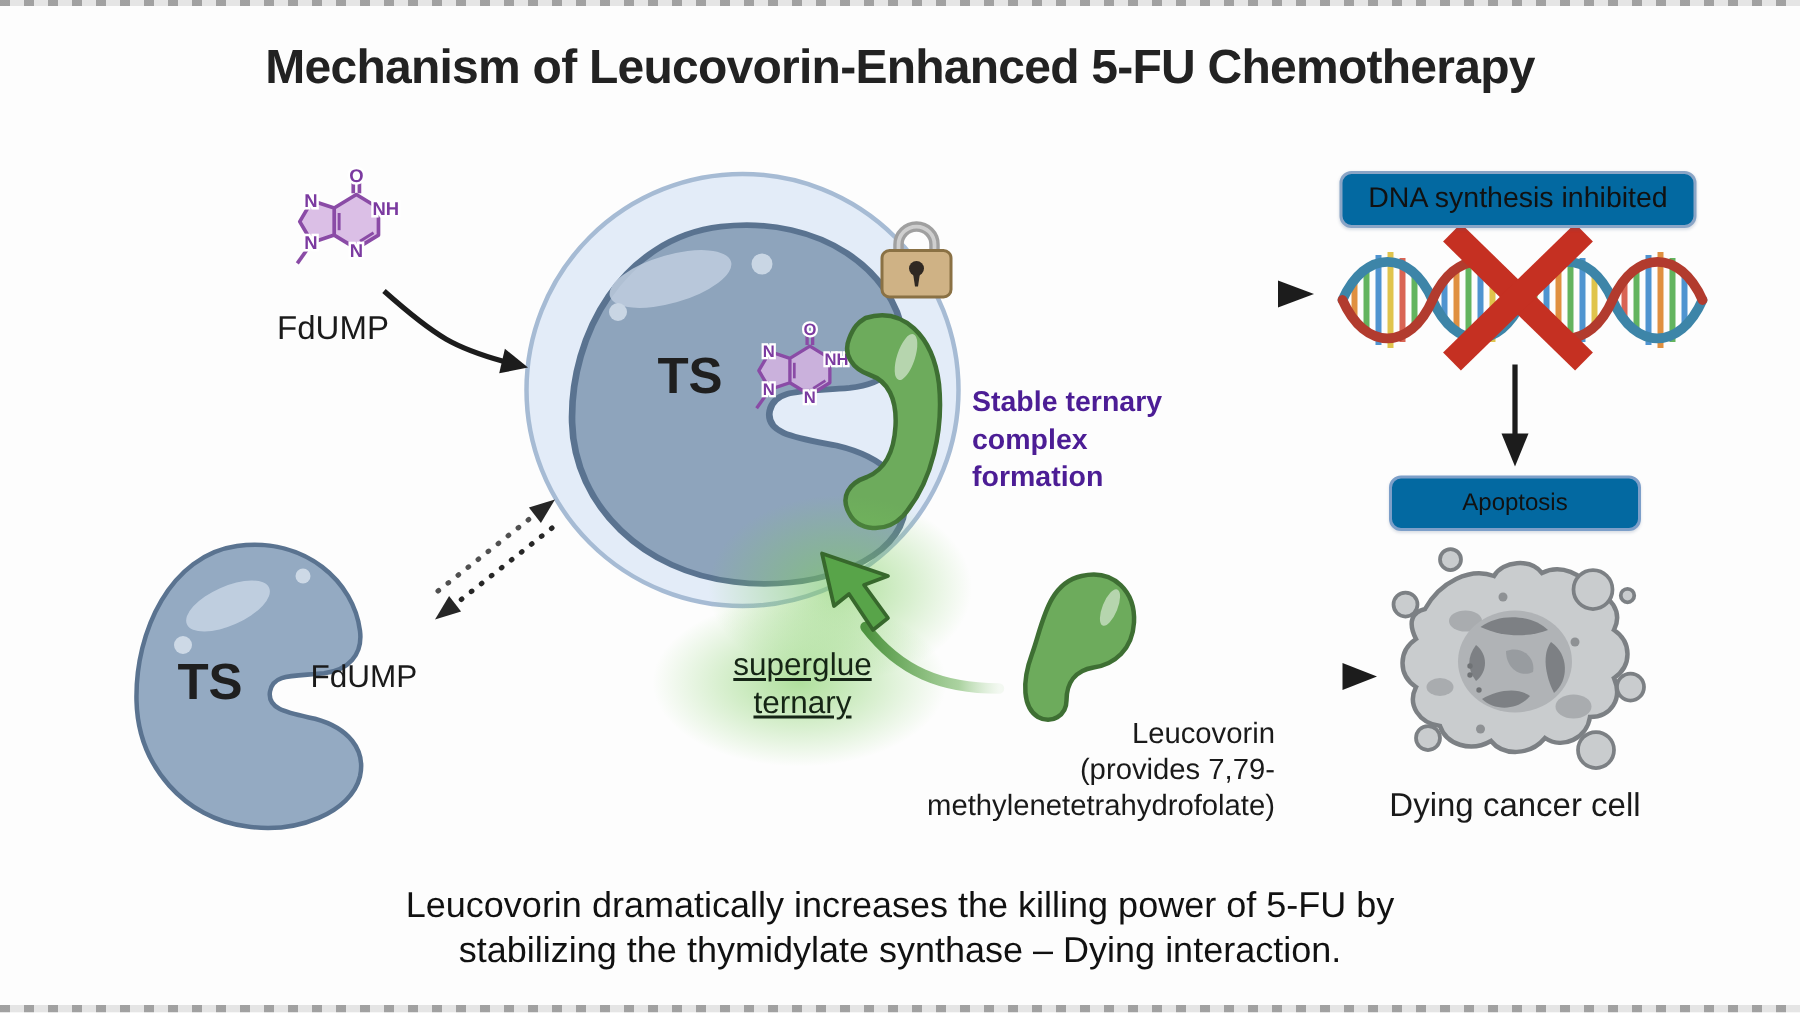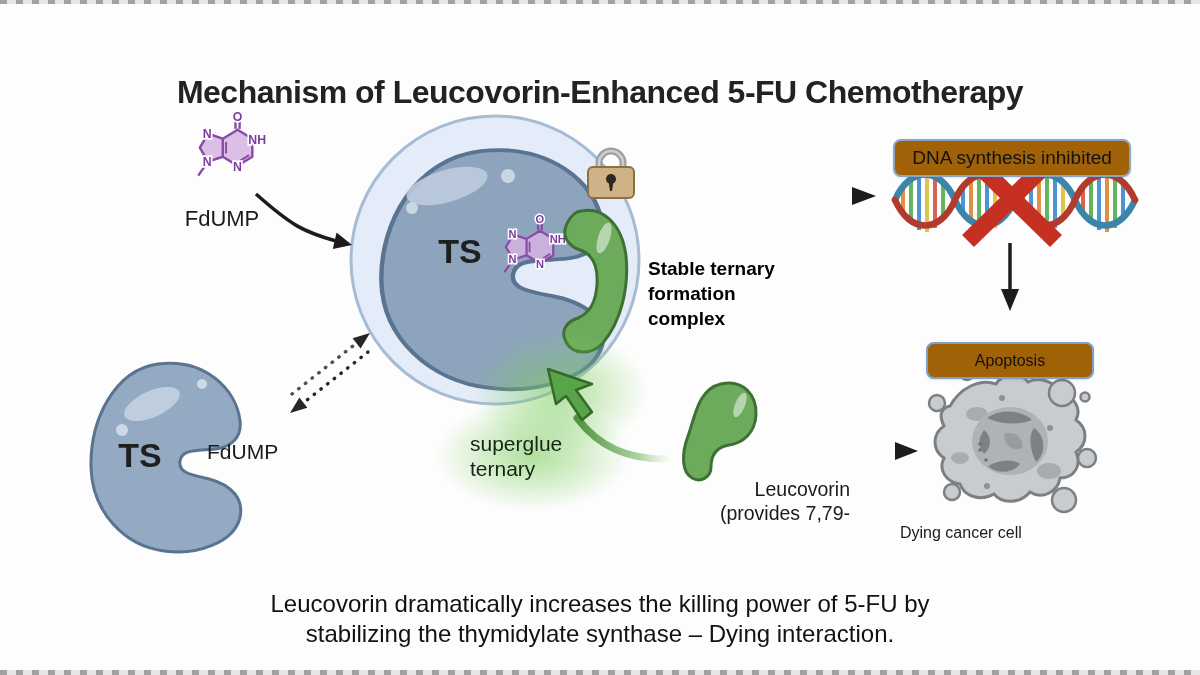--- a/index.html
+++ b/index.html
@@ -3,35 +3,35 @@
 <meta charset="utf-8">
 <style>
   html,body{margin:0;padding:0;}
   body{width:1200px;height:675px;background:#fdfdfd;overflow:hidden;
        font-family:"Liberation Sans", sans-serif;color:#1a1a1a;}
   #stage{position:relative;width:1200px;height:675px;background:#fdfdfd;}
   .edge-strip{position:absolute;left:0;width:1200px;z-index:6;
       background:repeating-linear-gradient(90deg, rgba(50,50,50,.45) 0 7px, rgba(120,120,120,.18) 7px 16px);}
   .abs{position:absolute;}
   .title{top:26px;left:0;width:1200px;text-align:center;font-size:32px;font-weight:700;
-         letter-spacing:-0.5px;color:#222;z-index:5;margin-top:48px;}
+         letter-spacing:-0.5px;color:#222;z-index:5;}
   .lbl{z-index:5;}
   .molecule-label{top:206px;left:167px;width:110px;text-align:center;font-size:22px;}
   .ts-complex{top:232px;left:420px;width:80px;text-align:center;font-size:34px;font-weight:700;color:#1f1f1f;}
   .ts-free{top:436px;left:100px;width:80px;text-align:center;font-size:34px;font-weight:700;color:#1f1f1f;}
   .fdump-bottom{top:440px;left:207px;width:100px;font-size:21px;}
-  .stable{top:256px;left:648px;width:170px;font-size:19px;font-weight:700;line-height:25px;color:#000000;}
-  .outbox{z-index:5;box-sizing:border-box;background:#a16207;border:2px solid #8aa5c6;border-radius:8px;
+  .stable{top:256px;left:648px;width:170px;font-size:19px;font-weight:700;line-height:25px;color:#4c1d95;}
+  .outbox{z-index:5;box-sizing:border-box;background:#0369a1;border:2px solid #8aa5c6;border-radius:8px;
           display:flex;align-items:center;justify-content:center;font-size:19px;color:#111;
-          box-shadow:0 1px 2px rgba(60,90,130,.18);margin-top:25px;}
+          box-shadow:0 1px 2px rgba(60,90,130,.18);}
   .dna-box{top:114px;left:893px;width:238px;height:38px;}
   .apo-box{top:317px;left:926px;width:168px;height:37px;font-size:16px;border-color:#7d9fc9;}
-  .superglue{top:431px;left:470px;width:130px;text-align:left;font-size:21px;line-height:25px;color:#152515;}
+  .superglue{top:431px;left:470px;width:130px;text-align:center;font-size:21px;line-height:25px;color:#152515;text-decoration:underline;}
   .leuco{top:477px;left:570px;width:280px;text-align:right;font-size:19.5px;line-height:24px;}
-  .dying{top:524px;left:900px;width:220px;text-align:left;font-size:16px;}
+  .dying{top:524px;left:900px;width:220px;text-align:center;font-size:22px;}
   .caption{top:589px;left:0;width:1200px;text-align:center;font-size:24px;line-height:30px;color:#111;}
   svg text{font-family:"Liberation Sans", sans-serif;}
 </style>
 </head>
 <body>
 
 <div id="stage">
 
   <div class="edge-strip" style="top:0;height:4px;"></div>
   <div class="edge-strip" style="top:670px;height:5px;"></div>
@@ -220,40 +220,41 @@
   </svg>
 
   <div class="abs title">Mechanism of Leucovorin-Enhanced 5-FU Chemotherapy</div>
 
   <div class="abs lbl molecule-label">FdUMP</div>
 
   <div class="abs lbl ts-complex">TS</div>
 
   <div class="abs lbl stable">
     <div>Stable ternary</div>
+    <div>complex</div>
     <div>formation</div>
-    <div>complex</div>
   </div>
 
   <div class="abs outbox dna-box">
     <span>DNA synthesis inhibited</span>
   </div>
 
   <div class="abs outbox apo-box">
     <span>Apoptosis</span>
   </div>
 
   <div class="abs lbl superglue">
     <div>superglue</div>
     <div>ternary</div>
   </div>
 
   <div class="abs lbl leuco">
     <div>Leucovorin</div>
     <div>(provides 7,79-</div>
+    <div>methylenetetrahydrofolate)</div>
   </div>
 
   <div class="abs lbl dying">Dying cancer cell</div>
 
   <div class="abs lbl ts-free">TS</div>
   <div class="abs lbl fdump-bottom">FdUMP</div>
 
   <div class="abs lbl caption">
     <div>Leucovorin dramatically increases the killing power of 5-FU by</div>
     <div>stabilizing the thymidylate synthase – Dying interaction.</div>

